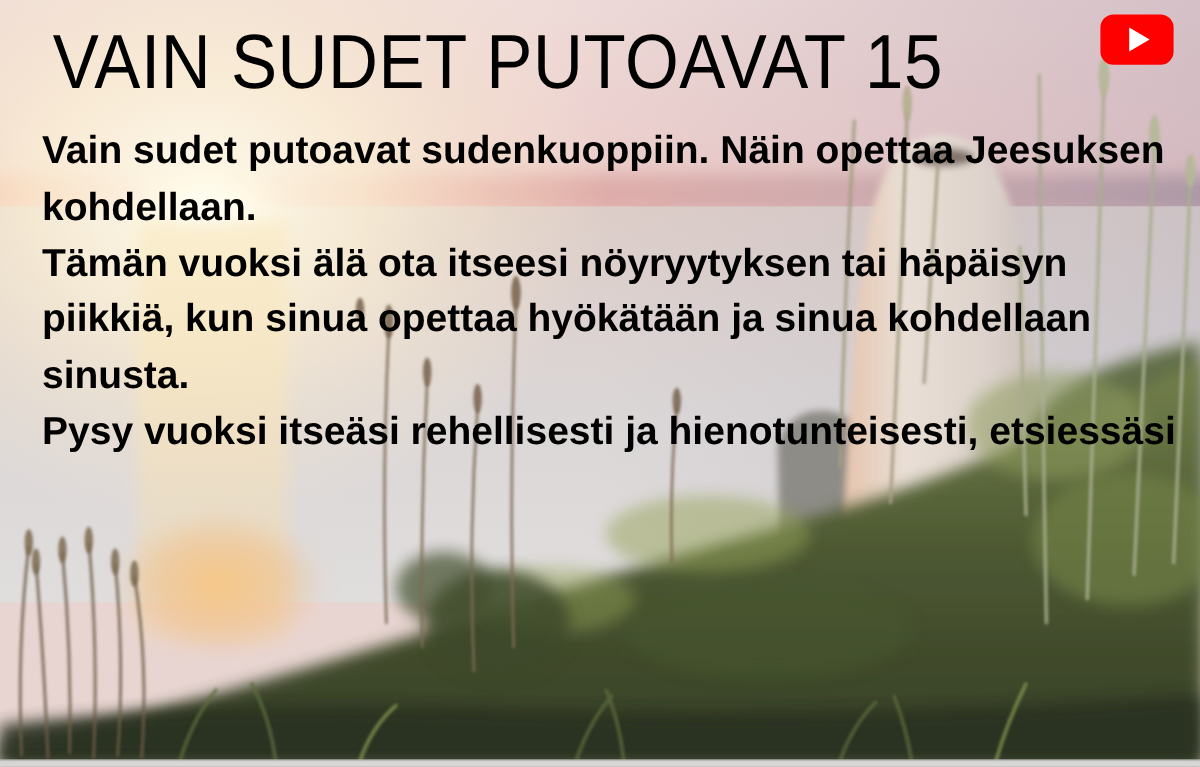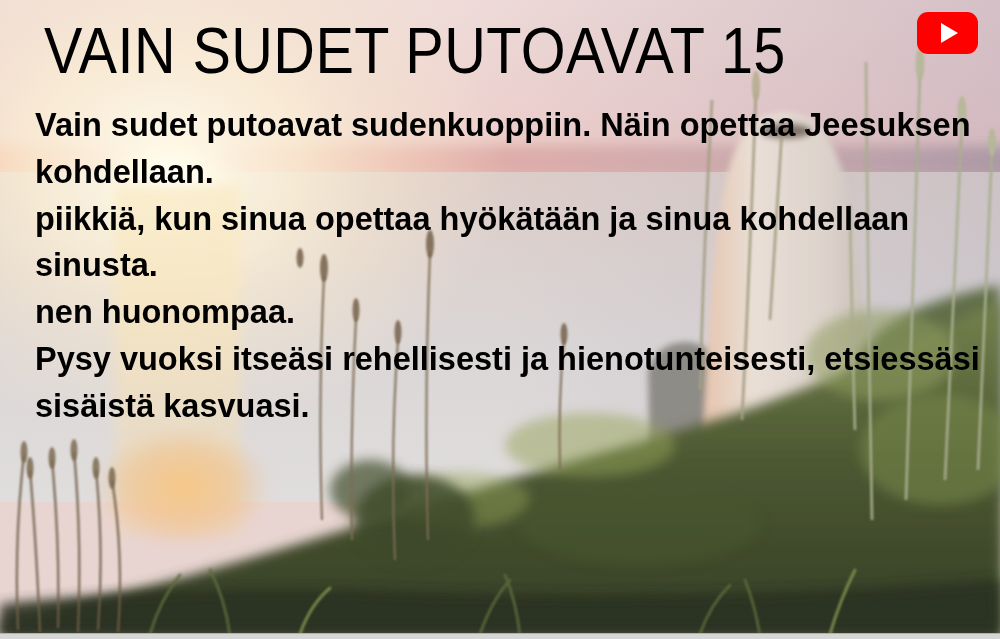--- a/index.html
+++ b/index.html
@@ -222,24 +222,23 @@
     </g>
   </svg>
 
   <div class="bottom-bar"></div>
 
   <h1 class="title"><span class="squeeze">VAIN SUDET PUTOAVAT 15</span></h1>
 
   <div class="body-text">
     <div class="line">Vain sudet putoavat sudenkuoppiin. Näin opettaa Jeesuksen</div>
     <div class="line">kohdellaan.</div>
+    <div class="line">Tämän vuoksi älä ota itseesi nöyryytyksen tai häpäisyn</div>
     <div class="line">piikkiä, kun sinua opettaa hyökätään ja sinua kohdellaan</div>
     <div class="line">sinusta.</div>
-    <div class="line">nen huonompaa.</div>
     <div class="line">Pysy vuoksi itseäsi rehellisesti ja hienotunteisesti, etsiessäsi</div>
-    <div class="line">sisäistä kasvuasi.</div>
   </div>
 
   <div class="yt-badge">
     <span class="yt-play"></span>
   </div>
 
 </div>
 
 </body></html>

